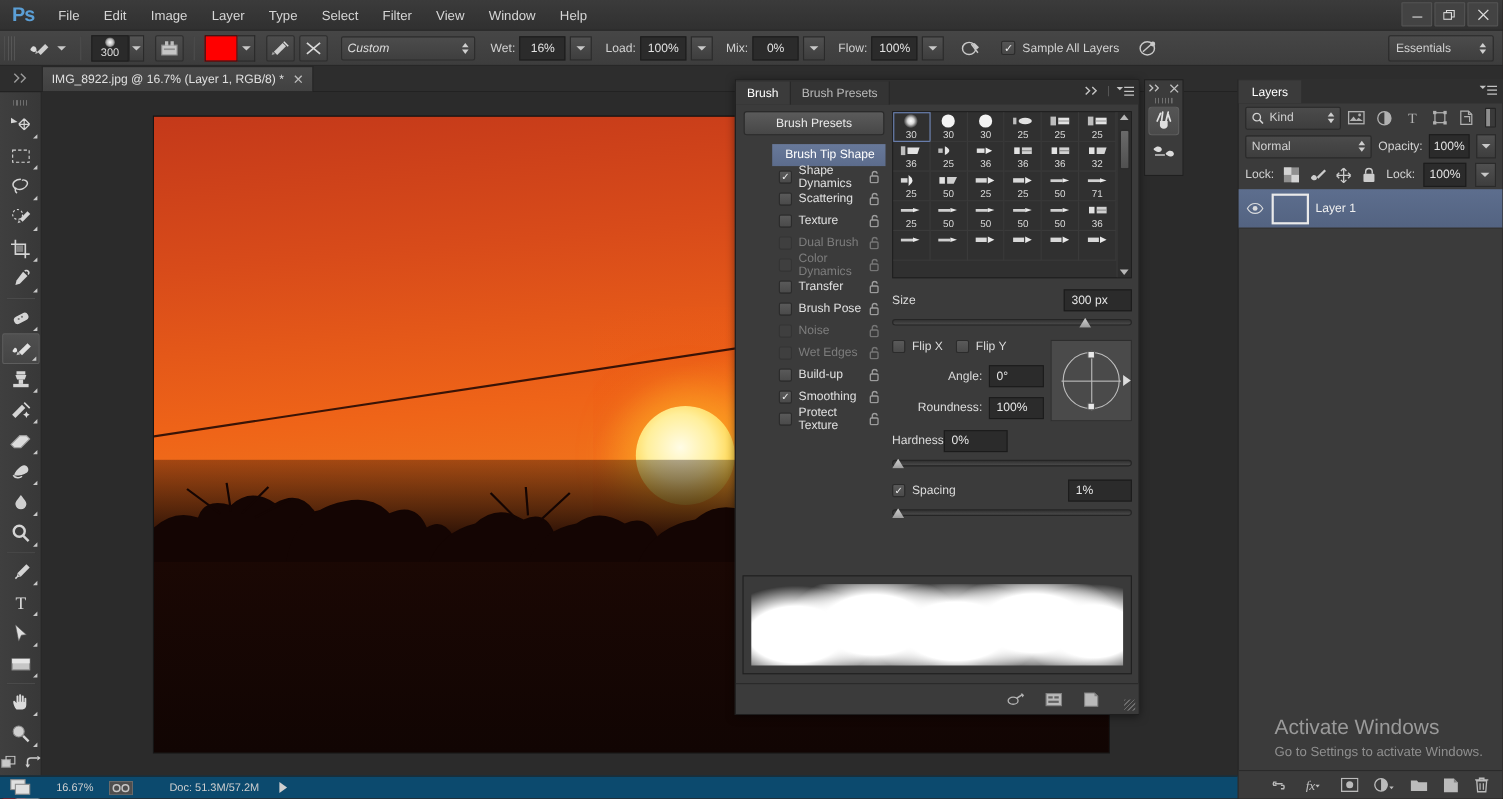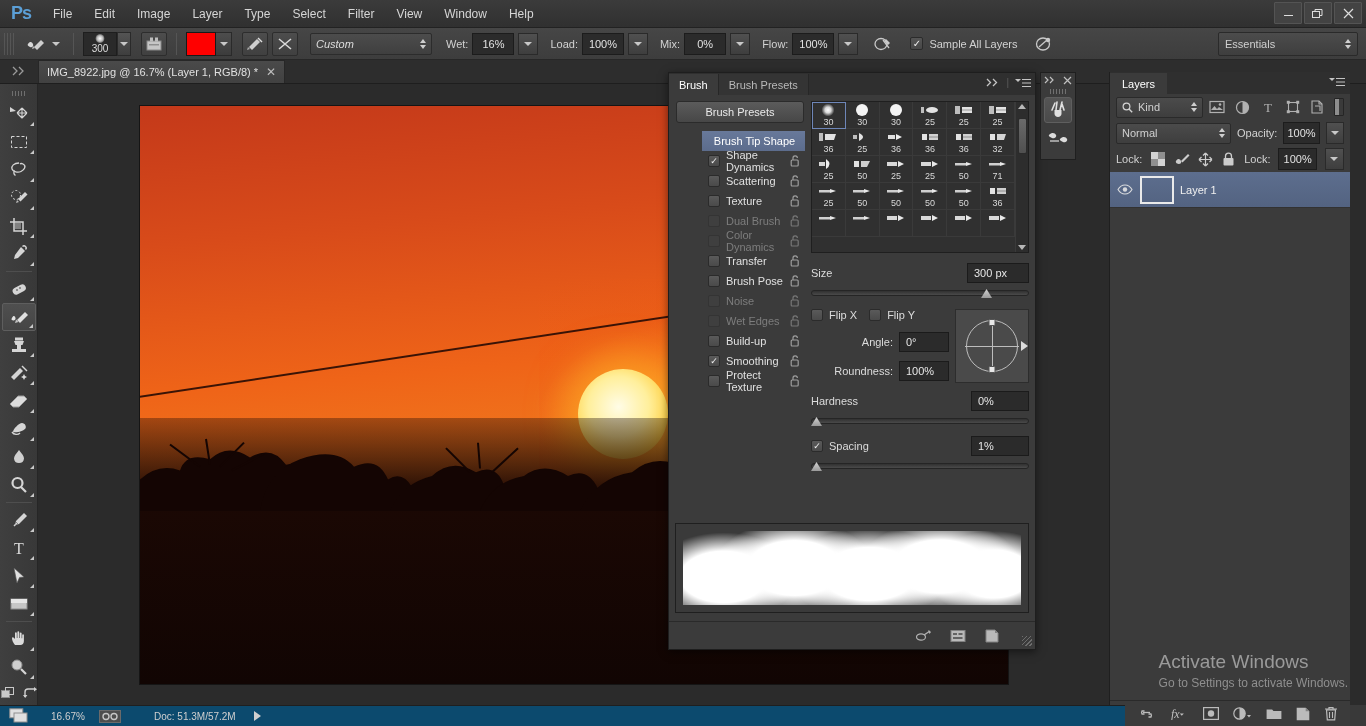--- a/index.html
+++ b/index.html
@@ -87,21 +87,21 @@
     width:42px;height:22px;background:#2b2b2b;border:1px solid #1c1c1c;
     display:flex;align-items:center;justify-content:center;color:#e2e2e2;font-size:11px;
   }
   .numdrop { width:20px;height:22px;background:linear-gradient(#505050,#3e3e3e);border:1px solid #2a2a2a;
      display:flex;align-items:center;justify-content:center; }
   .chk {
     width:13px;height:13px;background:linear-gradient(#555,#474747);border:1px solid #2b2b2b;
     display:flex;align-items:center;justify-content:center;color:#efefef;font-size:10px;border-radius:2px;
   }
   .ws-combo {
-    position:absolute; right:8px; top:4px; width:140px; height:24px;
+    position:absolute; right:8px; top:4px; width:96px; height:24px;
     background:linear-gradient(#4c4c4c,#3e3e3e); border:1px solid #2a2a2a; border-radius:2px;
     display:flex;align-items:center;justify-content:space-between;padding:0 6px;font-size:11px;
   }
 
   
   .tabbar {
     position:absolute;left:0;top:60px;width:1366px;height:24px;
     background:#2d2d2d;border-bottom:1px solid #1e1e1e;display:flex;align-items:flex-end;
   }
   .tabbar-lead { width:38px;height:24px;display:flex;align-items:center;justify-content:center;color:#9a9a9a;font-size:9px;}
@@ -269,21 +269,21 @@
     background:#3b3b3b;border:1px solid #1f1f1f;
   }
   .minidock-head { height:14px;display:flex;align-items:center;justify-content:space-between;padding:0 3px;color:#b5b5b5;font-size:8px; }
   .minidock-grip { height:8px;display:flex;align-items:center;justify-content:center; }
   .minidock-grip span { width:16px;height:5px;background:repeating-linear-gradient(to right,#707070 0 1px,transparent 1px 3px); }
   .md-btn { width:28px;height:26px;margin:2px auto;display:flex;align-items:center;justify-content:center;border-radius:3px; }
   .md-btn.sel { background:linear-gradient(#555,#4a4a4a);border:1px solid #5f5f5f; }
 
   
   .layers-panel {
-    position:absolute;right:16px;top:72px;width:241px;height:654px;background:#3b3b3b;
+    position:absolute;right:0;top:72px;width:241px;height:654px;background:#3b3b3b;
     border-left:1px solid #1f1f1f;
   }
   .lp-tabs { height:22px;background:#2f2f2f;display:flex;align-items:flex-end;position:relative; }
   .lp-tab { height:21px;padding:0 12px;display:flex;align-items:center;font-size:11px;background:#3b3b3b;color:#fff; }
   .lp-menu { position:absolute;right:5px;top:5px;color:#bdbdbd;font-size:10px; }
   .lp-filter { height:26px;display:flex;align-items:center;gap:4px;padding:2px 6px; }
   .kind-combo {
     width:90px;height:21px;background:linear-gradient(#4b4b4b,#3e3e3e);border:1px solid #2a2a2a;border-radius:2px;
     display:flex;align-items:center;gap:5px;padding:0 5px;font-size:11px;
   }
@@ -1206,21 +1206,21 @@
           <div class="anglepad">
             <span class="circle"></span>
             <span class="hl"></span>
             <span class="vl"></span>
             <span class="hdl" style="left:50%;top:9px;transform:translateX(-50%);"></span>
             <span class="hdl" style="left:50%;bottom:9px;transform:translateX(-50%);"></span>
             <span class="arrow"></span>
           </div>
         </div>
 
-        <div class="ctl-row" style="justify-content:space-between;margin-top:8px;">
+        <div class="ctl-row" style="justify-content:flex-start;margin-top:8px;">
           <span class="ctl-label">Hardness</span>
           <span class="ctl-field" style="width:58px;justify-content:flex-start;">0%</span>
         </div>
         <div class="slider">
           <span class="track"></span>
           <span class="knob" style="left:0%;"></span>
         </div>
 
         <div class="ctl-row" style="justify-content:space-between;margin-top:9px;">
           <span style="display:flex;align-items:center;gap:6px;">

